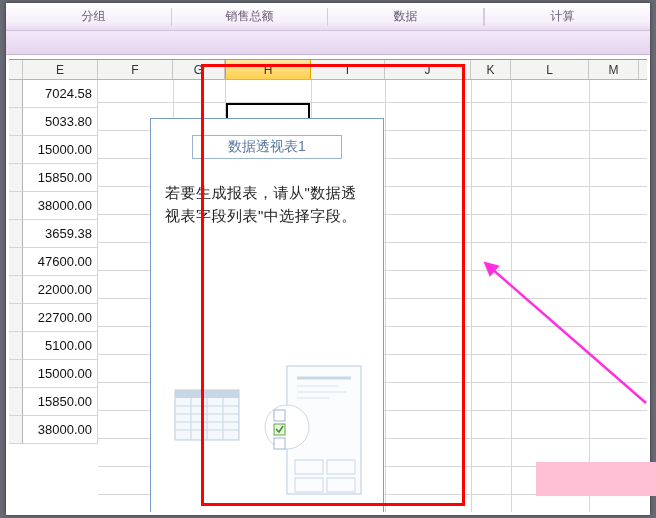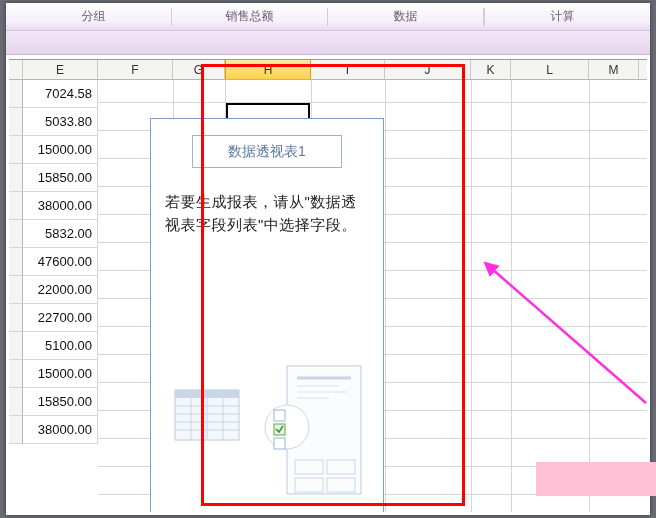--- a/index.html
+++ b/index.html
@@ -19,21 +19,21 @@
   .row { display:flex; height:28px; }
   .cell { border-right:1px solid #d6d6d6; border-bottom:1px solid #d6d6d6; font-size:13px; display:flex; align-items:center; justify-content:flex-end; padding:0 5px; color:#111; background:#fff;}
   .cell.rowhead { width:14px; background:#f4f4f2; border-right:1px solid #b5b5b5; padding:0;}
   .cell.e { width:75px; justify-content:flex-end; }
   .hdr-cell { background:#5fa83d; color:#fff; font-weight:bold; justify-content:center; font-size:13px; border-right:1px solid #4d8f30; border-bottom:1px solid #4d8f30;}
   .first-row { height:22px; }
   .rest { position:absolute; left:89px; top:0; right:0; bottom:0;}
   .rest .gridline-h { position:absolute; left:0; right:0; border-bottom:1px solid #d6d6d6; }
   .rest .gridline-v { position:absolute; top:0; bottom:0; border-right:1px solid #d6d6d6; }
   .pivot-placeholder { position:absolute; left:141px; top:38px; width:234px; height:395px; background:#fff; border:1px solid #7a9ec8; }
-  .pivot-title { margin:16px auto 0; width:150px; height:33px; border:1px solid #9bb4d0; display:flex; align-items:center; justify-content:center; font-size:14px; color:#5b7ba0; }
+  .pivot-title { margin:16px auto 0; width:150px; height:24px; border:1px solid #9bb4d0; display:flex; align-items:center; justify-content:center; font-size:14px; color:#5b7ba0; }
   .pivot-hint { margin:22px 14px 0; font-size:15px; color:#222; line-height:1.55; letter-spacing:0.5px;}
   .pivot-illu { position:absolute; left:18px; bottom:12px; width:198px; height:140px;}
   .red-box { position:absolute; border:3px solid #ff0000; pointer-events:none; }
   .arrow { position:absolute; pointer-events:none; }
   .sel-cursor { position:absolute; border:2px solid #000; background:#fff; }
   .sel-cursor::after { content:""; position:absolute; right:-3px; bottom:-3px; width:5px; height:5px; background:#000;}
   .pink-block { position:absolute; right:0; bottom:22px; width:120px; height:34px; background:#ffbfd5;}
 </style>
 </head>
 <body>
@@ -84,21 +84,21 @@
       <div class="row">
           <div class="cell rowhead"></div>
           <div class="cell e">15850.00</div>
         </div>
       <div class="row">
           <div class="cell rowhead"></div>
           <div class="cell e">38000.00</div>
         </div>
       <div class="row">
           <div class="cell rowhead"></div>
-          <div class="cell e">5832.00</div>
+          <div class="cell e">3659.38</div>
         </div>
       <div class="row">
           <div class="cell rowhead"></div>
           <div class="cell e">47600.00</div>
         </div>
       <div class="row">
           <div class="cell rowhead"></div>
           <div class="cell e">22000.00</div>
         </div>
       <div class="row">

